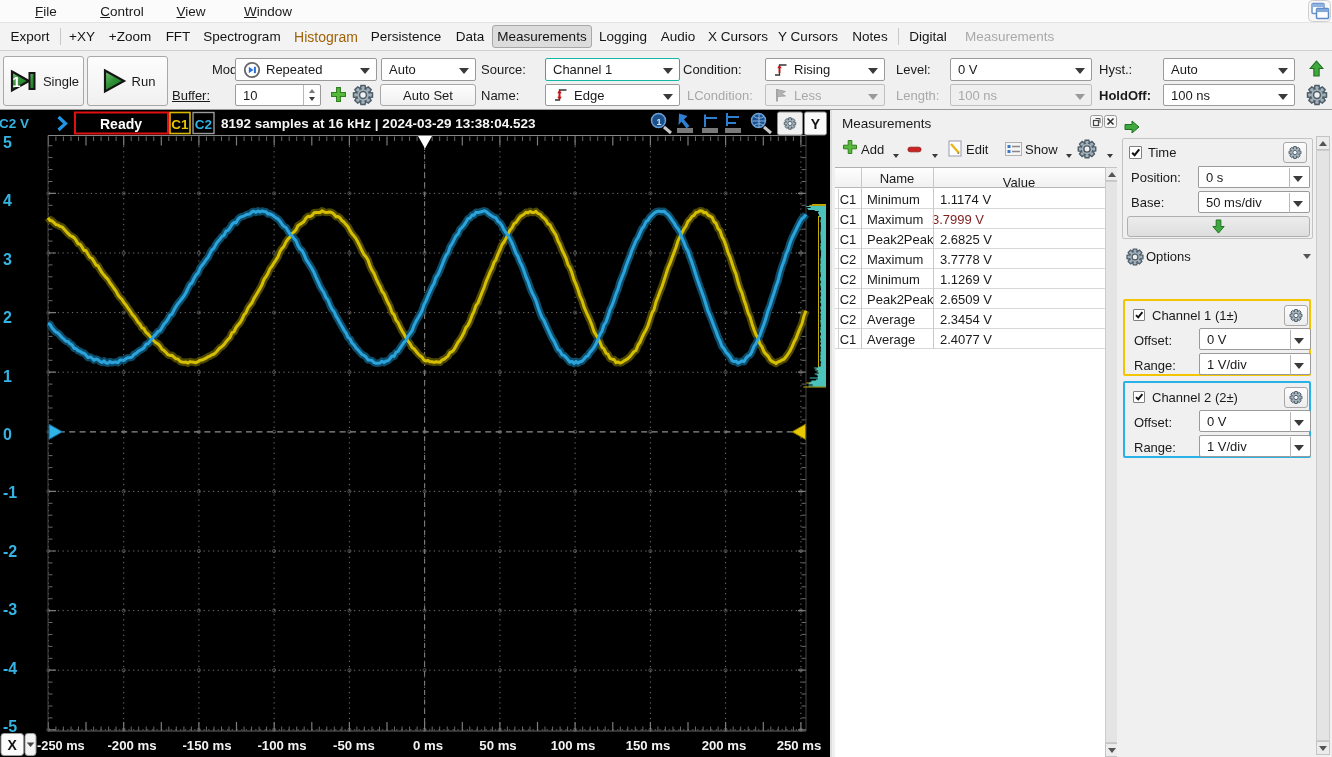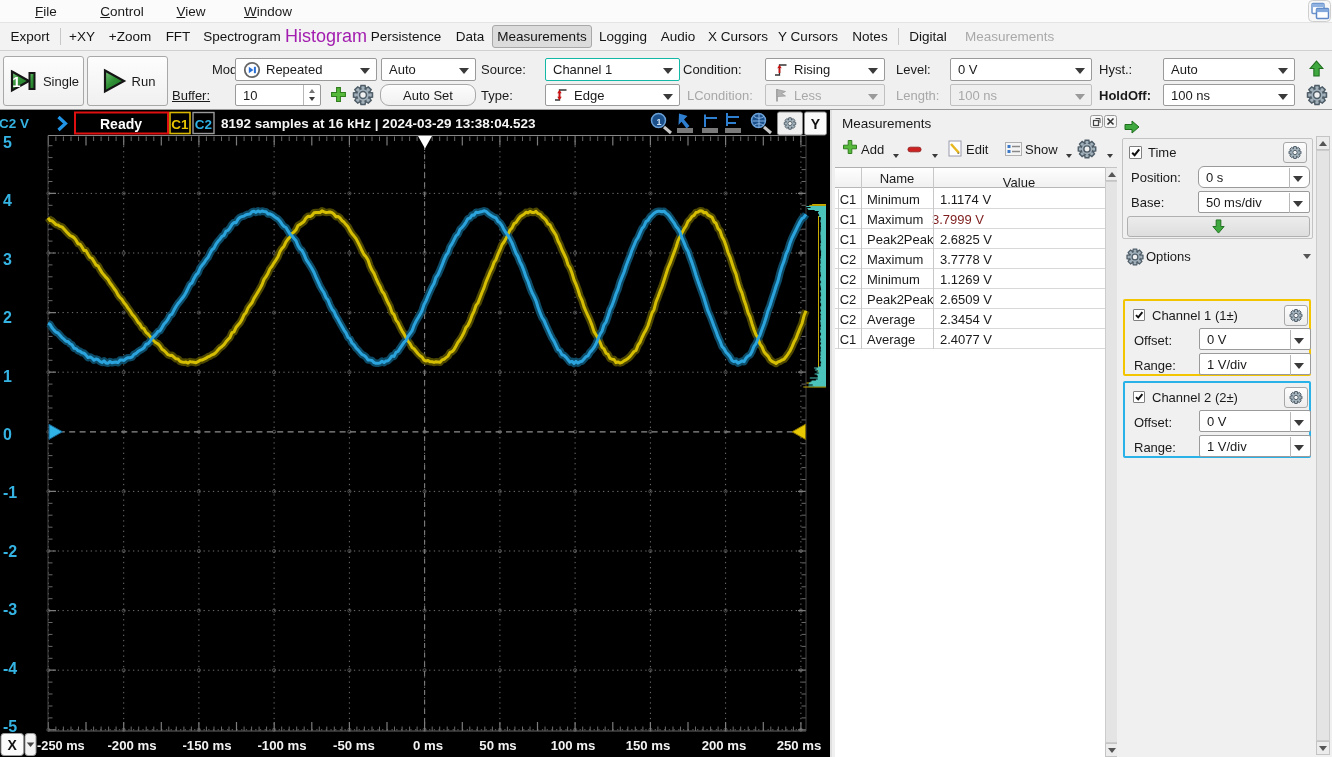--- a/index.html
+++ b/index.html
@@ -27,21 +27,21 @@
       <rect x="9.5" y="8.5" width="12" height="10" rx="1" fill="#fdfeff" stroke="#5d87c6" stroke-width="1.5"></rect>
       <path d="M9.5 10.5 h12" stroke="#82a8dc" stroke-width="3.2"></path>
     </svg>
   </div>
 <div class="abs" style="left:0px;top:23px;width:1332px;height:28px;background:#f3f3f3;border-bottom:1px solid #d0d0d0">
     <div class="abs" style="top:0;left:-25px;width:110px;height:27px;display:flex;align-items:center;justify-content:center;font-size:13.5px;color:#141414">Export</div>
     <div class="abs" style="top:0;left:27px;width:110px;height:27px;display:flex;align-items:center;justify-content:center;font-size:13.5px;color:#141414">+XY</div>
     <div class="abs" style="top:0;left:75px;width:110px;height:27px;display:flex;align-items:center;justify-content:center;font-size:13.5px;color:#141414">+Zoom</div>
     <div class="abs" style="top:0;left:123px;width:110px;height:27px;display:flex;align-items:center;justify-content:center;font-size:13.5px;color:#141414">FFT</div>
     <div class="abs" style="top:0;left:187px;width:110px;height:27px;display:flex;align-items:center;justify-content:center;font-size:13.5px;color:#141414">Spectrogram</div>
-    <div class="abs" style="top:0;left:271px;width:110px;height:27px;display:flex;align-items:center;justify-content:center;font-size:18px;color:#a21caf">Histogram</div>
+    <div class="abs" style="top:0;left:271px;width:110px;height:27px;display:flex;align-items:center;justify-content:center;font-size:14px;color:#a16207">Histogram</div>
     <div class="abs" style="top:0;left:351px;width:110px;height:27px;display:flex;align-items:center;justify-content:center;font-size:13.5px;color:#141414">Persistence</div>
     <div class="abs" style="top:0;left:415px;width:110px;height:27px;display:flex;align-items:center;justify-content:center;font-size:13.5px;color:#141414">Data</div>
     <div class="abs" style="top:0;left:568px;width:110px;height:27px;display:flex;align-items:center;justify-content:center;font-size:13.5px;color:#141414">Logging</div>
     <div class="abs" style="top:0;left:623px;width:110px;height:27px;display:flex;align-items:center;justify-content:center;font-size:13.5px;color:#141414">Audio</div>
     <div class="abs" style="top:0;left:683px;width:110px;height:27px;display:flex;align-items:center;justify-content:center;font-size:13.5px;color:#141414">X Cursors</div>
     <div class="abs" style="top:0;left:753px;width:110px;height:27px;display:flex;align-items:center;justify-content:center;font-size:13.5px;color:#141414">Y Cursors</div>
     <div class="abs" style="top:0;left:815px;width:110px;height:27px;display:flex;align-items:center;justify-content:center;font-size:13.5px;color:#141414">Notes</div>
     <div class="abs" style="top:0;left:873px;width:110px;height:27px;display:flex;align-items:center;justify-content:center;font-size:13.5px;color:#141414">Digital</div>
     <div class="abs" style="left:492px;top:2px;width:100px;height:23px;background:#dcdcdc;border:1px solid #a8a8a8;border-radius:3px;display:flex;align-items:center;justify-content:center;font-size:13.5px;color:#141414">Measurements</div>
     <div class="abs" style="left:965px;top:0;width:110px;height:27px;display:flex;align-items:center;font-size:13.5px;color:#a9a9a9">Measurements</div>
@@ -88,25 +88,25 @@
     <div class="abs" style="left:330px;top:35px"><svg width="17" height="17" viewBox="0 0 16 16">
         <path d="M6.2 1.5 h3.6 v4.7 h4.7 v3.6 h-4.7 v4.7 h-3.6 v-4.7 h-4.7 v-3.6 h4.7 Z" fill="#56b93b" stroke="#2f7d1d" stroke-width="1"></path>
       </svg></div>
     <svg class="abs" style="left:352px;top:33px" width="22" height="22">
       <use href="#gear" transform="translate(11,11) scale(1.9)"></use>
     </svg>
     <div class="abs" style="left:381px;top:7px;width:95px;height:23px;background:#fff;border:1px solid #9a9a9a;border-radius:2px">
       <div class="abs" style="left:7px;top:0;height:21px;display:flex;align-items:center;gap:5px;color:#1a1a1a;font-size:13px;white-space:nowrap">Auto</div>
       <div class="abs" style="right:6px;top:9px;line-height:0"><span style="display:inline-block;width:0;height:0;border-left:5px solid transparent;border-right:5px solid transparent;border-top:6px solid #3a3a3a"></span></div>
     </div>
-    <div class="abs" style="left:380px;top:33px;width:96px;height:22px;background:linear-gradient(#fdfdfd,#f0f0f0);border:1px solid #a8a8a8;border-radius:9px">
+    <div class="abs" style="left:380px;top:33px;width:96px;height:22px;background:linear-gradient(#fdfdfd,#f0f0f0);border:1px solid #a8a8a8;border-radius:3px">
       <div style="width:100%;height:100%;display:flex;align-items:center;justify-content:center;font-size:13px;color:#1a1a1a">Auto Set</div>
     </div>
     <div class="abs" style="left:481px;top:7px;width:60px;height:23px;display:flex;align-items:center;justify-content:flex-start;font-size:13px;color:#1a1a1a;white-space:nowrap;">Source:</div>
-    <div class="abs" style="left:481px;top:33px;width:60px;height:22px;display:flex;align-items:center;justify-content:flex-start;font-size:13px;color:#1a1a1a;white-space:nowrap;">Type:</div>
+    <div class="abs" style="left:481px;top:33px;width:60px;height:22px;display:flex;align-items:center;justify-content:flex-start;font-size:13px;color:#1a1a1a;white-space:nowrap;">Name:</div>
     <div class="abs" style="left:545px;top:7px;width:135px;height:23px;background:#fff;border:1px solid #14b8a6;border-radius:2px">
       <div class="abs" style="left:7px;top:0;height:21px;display:flex;align-items:center;gap:5px;color:#1a1a1a;font-size:13px;white-space:nowrap">Channel 1</div>
       <div class="abs" style="right:6px;top:9px;line-height:0"><span style="display:inline-block;width:0;height:0;border-left:5px solid transparent;border-right:5px solid transparent;border-top:6px solid #3a3a3a"></span></div>
     </div>
     <div class="abs" style="left:545px;top:33px;width:135px;height:22px;background:#fff;border:1px solid #9a9a9a;border-radius:2px">
       <div class="abs" style="left:7px;top:0;height:20px;display:flex;align-items:center;gap:5px;color:#1a1a1a;font-size:13px;white-space:nowrap"><svg width="16" height="16" viewBox="0 0 16 16">
           <path d="M2 13 h4.5 V3 h7" stroke="#333" stroke-width="1.3" fill="none"></path>
           <path d="M6.5 5.5 V10.5" stroke="#cc1111" stroke-width="1.8"></path>
           <path d="M6.5 2.8 l-2.2 3.4 h4.4 Z" fill="#cc1111"></path>
           <path d="M6.5 13.2 l-2.2 -3.4 h4.4 Z" fill="#cc1111"></path>
@@ -445,21 +445,21 @@
       <div class="abs" style="left:6px;top:7px;width:13px;height:13px;background:#fff;border:1px solid #808080;border-radius:1px">
         <svg style="display:block" width="11" height="11" viewBox="0 0 10 10">
           <path d="M2 5.2 L4.2 7.4 L8.4 2.2" stroke="#111" stroke-width="1.9" fill="none"></path>
         </svg>
       </div>
       <div class="abs" style="left:25px;top:4px;width:60px;height:18px;display:flex;align-items:center;justify-content:flex-start;font-size:13px;color:#1a1a1a;white-space:nowrap;">Time</div>
       <div class="abs" style="left:160px;top:3px;width:24px;height:21px;background:linear-gradient(#fdfdfd,#ededed);border:1px solid #a8a8a8;border-radius:3px"><svg width="22" height="19">
           <use href="#gear" transform="translate(11.0,9.5) scale(1.2)"></use>
         </svg></div>
       <div class="abs" style="left:8px;top:27px;width:70px;height:22px;display:flex;align-items:center;justify-content:flex-start;font-size:13px;color:#1a1a1a;white-space:nowrap;">Position:</div>
-      <div class="abs" style="left:75px;top:27px;width:112px;height:22px;background:#fff;border:1px solid #9a9a9a;border-radius:6px">
+      <div class="abs" style="left:75px;top:27px;width:112px;height:22px;background:#fff;border:1px solid #9a9a9a;border-radius:1px">
         <div class="abs" style="left:7px;top:0;height:20px;display:flex;align-items:center;gap:5px;color:#1a1a1a;font-size:13px;white-space:nowrap">0 s</div>
         <div class="abs" style="right:19px;top:1px;width:1px;height:20px;background:#b8b8b8"></div>
         <div class="abs" style="right:6px;top:9px;line-height:0"><span style="display:inline-block;width:0;height:0;border-left:5px solid transparent;border-right:5px solid transparent;border-top:6px solid #3a3a3a"></span></div>
       </div>
       <div class="abs" style="left:8px;top:52px;width:70px;height:22px;display:flex;align-items:center;justify-content:flex-start;font-size:13px;color:#1a1a1a;white-space:nowrap;">Base:</div>
       <div class="abs" style="left:75px;top:52px;width:112px;height:22px;background:#fff;border:1px solid #9a9a9a;border-radius:2px">
         <div class="abs" style="left:7px;top:0;height:20px;display:flex;align-items:center;gap:5px;color:#1a1a1a;font-size:13px;white-space:nowrap">50 ms/div</div>
         <div class="abs" style="right:19px;top:1px;width:1px;height:20px;background:#b8b8b8"></div>
         <div class="abs" style="right:6px;top:9px;line-height:0"><span style="display:inline-block;width:0;height:0;border-left:5px solid transparent;border-right:5px solid transparent;border-top:6px solid #3a3a3a"></span></div>
       </div>

